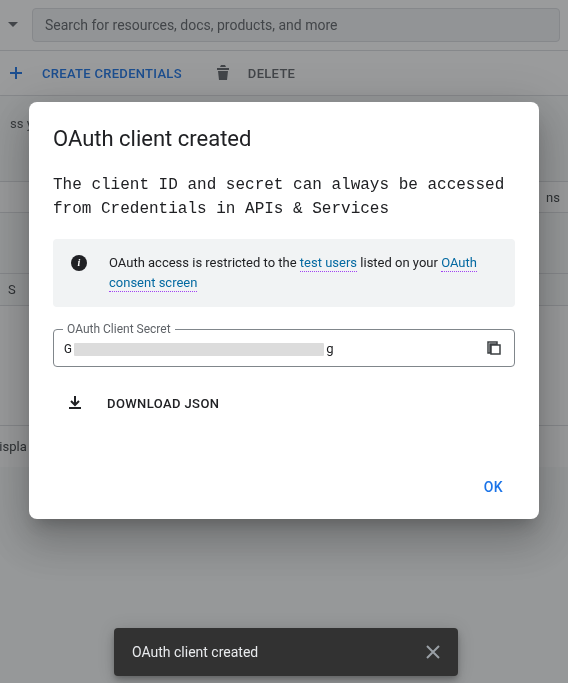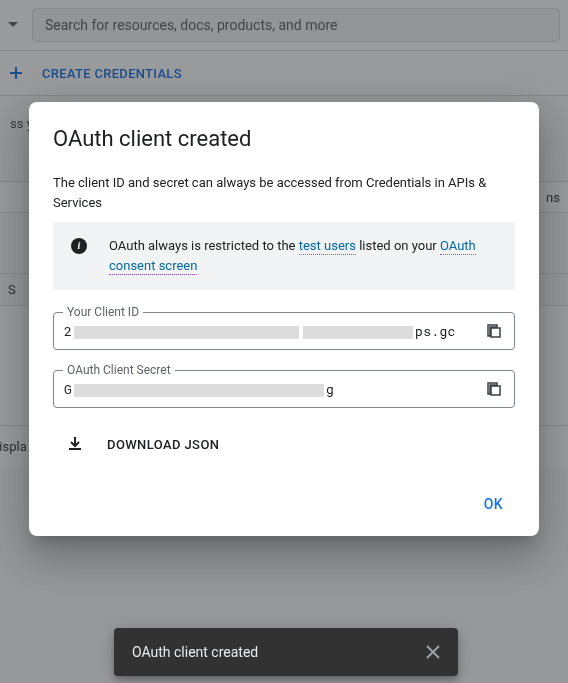--- a/index.html
+++ b/index.html
@@ -92,24 +92,25 @@
     box-shadow: 0 11px 15px -7px rgba(0,0,0,0.2), 0 24px 38px 3px rgba(0,0,0,0.14), 0 9px 46px 8px rgba(0,0,0,0.12);
     padding: 24px 24px 16px 24px;
   }
   .dialog h2 {
     font-size: 22px;
     font-weight: 400;
     color: #202124;
     margin-bottom: 22px;
   }
   .dialog p.lead {
-    font-size: 13px;
+    font-size: 16px;
     color: #202124;
     line-height: 1.5;
-    margin-bottom: 10px;
+    margin-bottom: 18px;
+    font-family: Liberation Mono, monospace;
   }
   .info-box {
     background: #f1f3f4;
     border-radius: 4px;
     padding: 14px 18px;
     display: flex;
     gap: 22px;
     align-items: flex-start;
     font-size: 13px;
     line-height: 1.55;
@@ -191,21 +192,21 @@
     font-weight: 500;
     letter-spacing: 0.4px;
     color: #202124;
     padding: 8px 8px;
     margin-left: 6px;
     cursor: pointer;
   }
   .dlg-actions {
     display: flex;
     justify-content: flex-end;
-    margin-top: 28px;
+    margin-top: 52px;
   }
   .ok-btn {
     font-size: 14px;
     font-weight: 500;
     color: #1a73e8;
     padding: 8px 12px;
     cursor: pointer;
     letter-spacing: 0.4px;
   }
   .toast {
@@ -245,20 +246,26 @@
   </div>
 </div>
 
 <div class="bg-actions">
   <div class="bg-action-btn primary">
     <svg width="16" height="16" viewBox="0 0 16 16">
         <path d="M7 2h2v5h5v2H9v5H7V9H2V7h5z" fill="#1a73e8"></path>
       </svg>
     <span>CREATE CREDENTIALS</span>
   </div>
+  <div class="bg-action-btn muted">
+    <svg width="14" height="16" viewBox="0 0 14 16">
+        <path d="M1 3h12v2H1zm1 3h10l-1 9H3zM5 0h4l1 2H4z" fill="#5f6368"></path>
+      </svg>
+    <span>DELETE</span>
+  </div>
 </div>
 
 <div class="bg-under">
   <span>ss you</span>
 </div>
 <div class="bg-row" style="text-align:right; padding:8px;">
   <span>ns</span>
 </div>
 <div class="bg-row2" style="padding:8px;">
   <span>S</span>
@@ -270,35 +277,24 @@
 
 <div class="scrim"></div>
 
 <div class="dialog">
   <h2>OAuth client created</h2>
   <p class="lead">The client ID and secret can always be accessed from Credentials in APIs &amp; Services</p>
 
   <div class="info-box">
     <div class="info-icon">i</div>
     <div>
-      <span>OAuth always is restricted to the </span><a href="#">test users</a><span> listed on your </span><a href="#">OAuth consent screen</a>
+      <span>OAuth access is restricted to the </span><a href="#">test users</a><span> listed on your </span><a href="#">OAuth consent screen</a>
     </div>
   </div>
 
-  <div class="field">
-    <div class="field-label">Your Client ID</div>
-    <div class="field-value">
-      <span>2</span><span class="redact" style="width:225px"></span><span class="redact" style="width:110px"></span><span>ps.gc</span>
-    </div>
-    <div class="copy-btn">
-      <svg width="16" height="16" viewBox="0 0 16 16">
-          <path d="M2 2h9v2H4v9H2zM5 5h9v9H5z" fill="none" stroke="#3c4043" stroke-width="1.5"></path>
-        </svg>
-    </div>
-  </div>
 
   <div class="field">
     <div class="field-label">OAuth Client Secret</div>
     <div class="field-value">
       <span>G</span><span class="redact" style="width:250px"></span><span>g</span>
     </div>
     <div class="copy-btn">
       <svg width="16" height="16" viewBox="0 0 16 16">
           <path d="M2 2h9v2H4v9H2zM5 5h9v9H5z" fill="none" stroke="#3c4043" stroke-width="1.5"></path>
         </svg>

